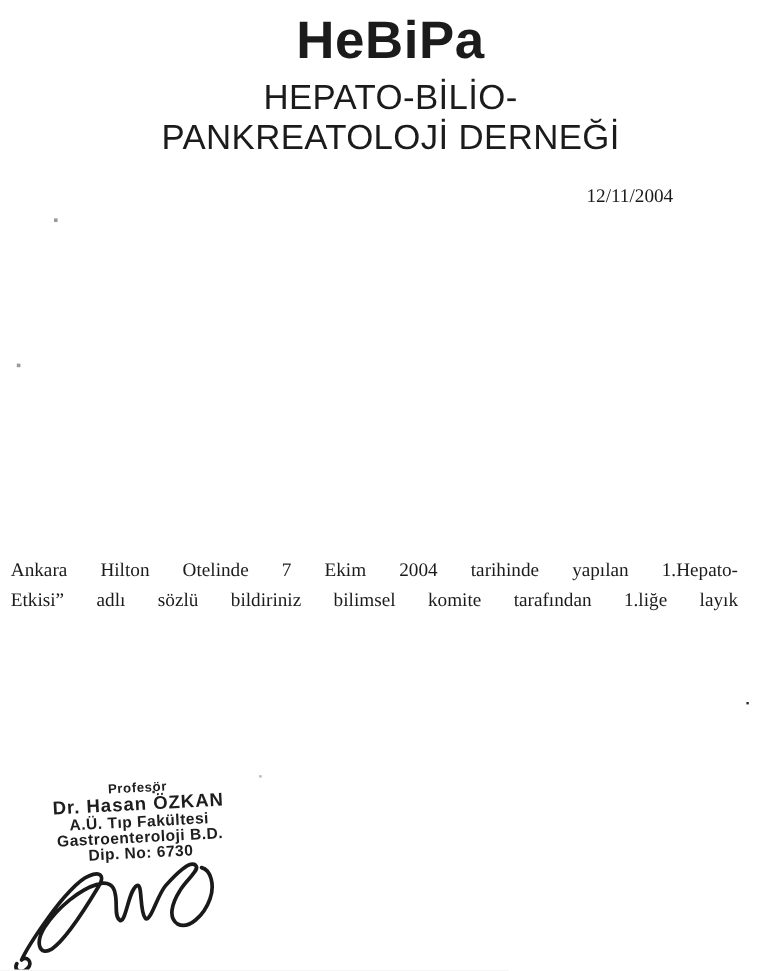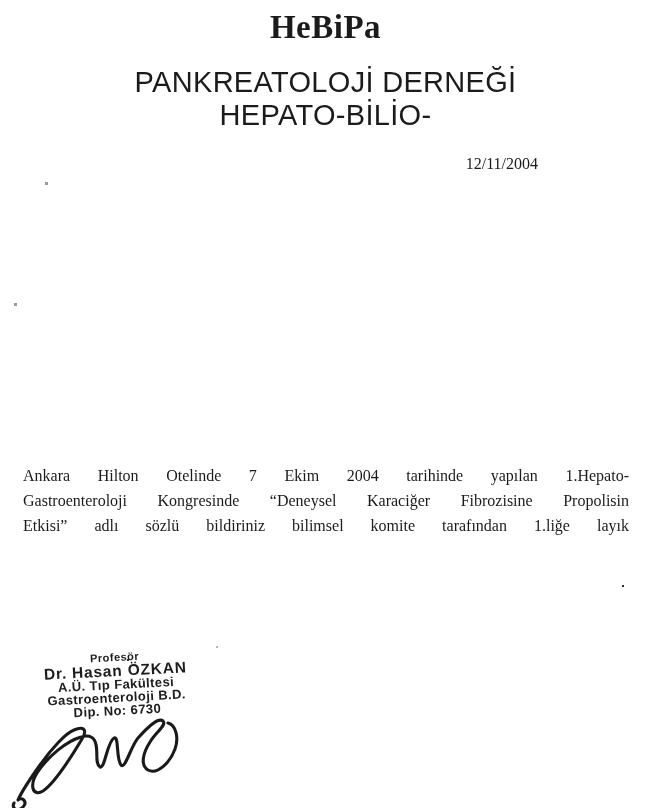--- a/index.html
+++ b/index.html
@@ -11,37 +11,37 @@
     background: var(--paper, #ffffff);
     color: var(--ink, #1b1b1b);
     font-family: "Liberation Serif", "DejaVu Serif", serif;
     overflow: hidden;
   }
 
   
   .brand {
     position: absolute; top: 9px; left: 0; right: 0;
     text-align: center;
-    font-family: Liberation Serif, serif;
-    font-weight: 700; font-size: 33px; letter-spacing: 0.5px;
+    font-family: Liberation Sans, sans-serif;
+    font-weight: 700; font-size: 44px; letter-spacing: 0.5px;
   }
   .org-name {
     position: absolute; top: 66px; left: 0; right: 0;
     text-align: center;
     font-family: "Liberation Sans", "DejaVu Sans", sans-serif;
     font-weight: 400; font-size: 29px; line-height: 33px;
     letter-spacing: 0.3px;
   }
 
-  .date { position: absolute; top: 155px; right: 113px; font-size: 16px; }
+  .date { position: absolute; top: 155px; right: 90px; font-size: 16px; }
 
   .salutation { position: absolute; top: 431px; left: 23px; font-size: 16px; }
 
   .body-text {
-    position: absolute; top: 463px; left: 23px; width: 606px;
+    position: absolute; top: 463px; left: 9px; width: 606px;
     font-size: 16px; line-height: 25px;
   }
   .body-text .line { text-align: justify; }
   .body-text .line.j { text-align-last: justify; }
 
   
   .sig-typed {
     position: absolute; top: 641px; left: 23px;
     font-size: 17px; line-height: 24px; z-index: 1;
   }
@@ -73,31 +73,30 @@
   .speck.p5 { left: 127px; top: 659px; }
 </style>
 </head>
 <body>
 
 <div class="page">
 
   <header>
     <div class="brand">HeBiPa</div>
     <div class="org-name">
+      <div>HEPATO-BİLİO-</div>
       <div>PANKREATOLOJİ DERNEĞİ</div>
-      <div>HEPATO-BİLİO-</div>
     </div>
   </header>
 
   <div class="date">12/11/2004</div>
 
 
   <div class="body-text">
     <div class="line j">Ankara Hilton Otelinde 7 Ekim 2004 tarihinde yapılan 1.Hepato-</div>
-    <div class="line j">Gastroenteroloji Kongresinde “Deneysel Karaciğer Fibrozisine Propolisin</div>
     <div class="line j">Etkisi” adlı sözlü bildiriniz bilimsel komite tarafından 1.liğe layık</div>
   </div>
 
 
   <div class="stamp">
     <div class="s0">Profesör</div>
     <div class="s1">Dr. Hasan ÖZKAN</div>
     <div class="s2">A.Ü. Tıp Fakültesi</div>
     <div class="s3">Gastroenteroloji B.D.</div>
     <div class="s4">Dip. No: 6730</div>

